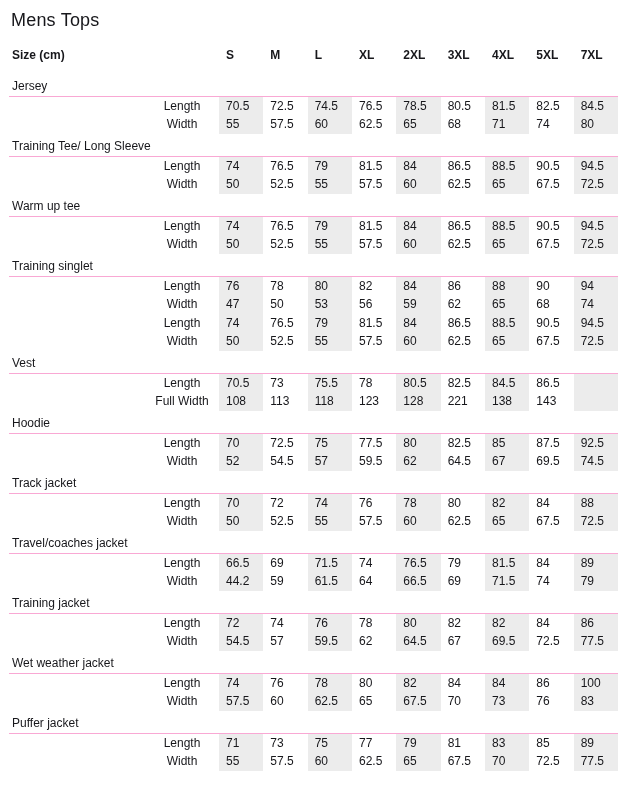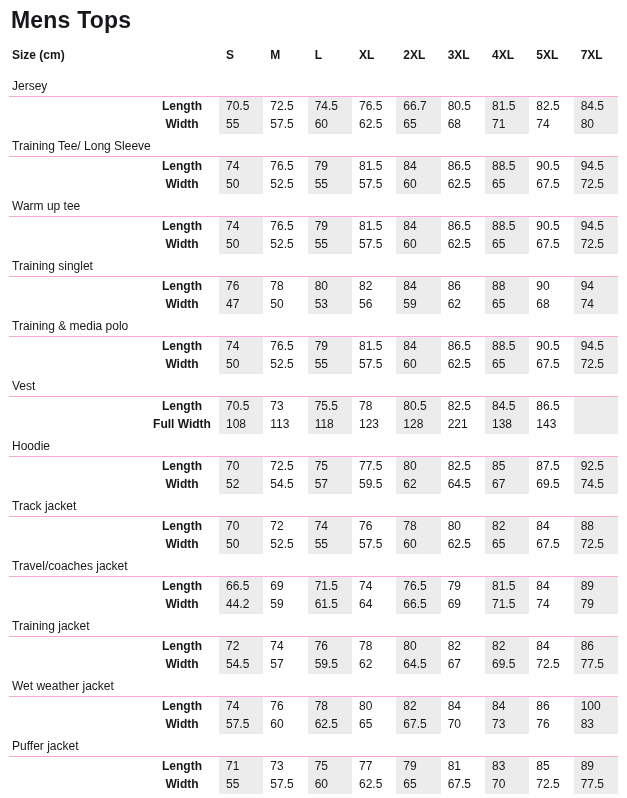--- a/index.html
+++ b/index.html
@@ -11,23 +11,23 @@
   body {
     font-family: "Liberation Sans", "DejaVu Sans", sans-serif;
     color: #17171b;
     height: 798px;
     overflow: hidden;
   }
   .page {
     padding: 8px 9px 0 9px;
   }
   h1.page-title {
-    font-size: 23px;
+    font-size: 18px;
     line-height: 25px;
-    font-weight: 700;
+    font-weight: 400;
     margin: 0 0 13px 2px;
     letter-spacing: 0.2px;
   }
   table.size-chart {
     border-collapse: collapse;
     table-layout: fixed;
     width: 609px;
   }
   col.c-section { width: 136px; }
   col.c-label   { width: 74px; }
@@ -53,21 +53,21 @@
   }
   td.cell {
     font-size: 12px;
     line-height: 14px;
     padding: 2px 0 2px 7px;
     text-align: left;
     white-space: nowrap;
   }
   tr.r2 td.cell { padding-bottom: 3px; }
   td.row-label {
-    font-weight: 700;
+    font-weight: 400;
     text-align: center;
     padding-left: 0;
   }
   td.spacer { padding: 0; }
   td.shade { background: #ececec; }
 </style>
 </head>
 <body>
 
 <div class="page">
@@ -98,21 +98,21 @@
     <tr>
           <td class="section-title" colspan="11">Jersey</td>
         </tr>
         <tr class="r1">
           <td class="cell spacer"></td>
           <td class="cell row-label">Length</td>
           <td class="cell shade">70.5</td>
           <td class="cell">72.5</td>
           <td class="cell shade">74.5</td>
           <td class="cell">76.5</td>
-          <td class="cell shade">66.7</td>
+          <td class="cell shade">78.5</td>
           <td class="cell">80.5</td>
           <td class="cell shade">81.5</td>
           <td class="cell">82.5</td>
           <td class="cell shade">84.5</td>
         </tr>
         <tr class="r2">
           <td class="cell spacer"></td>
           <td class="cell row-label">Width</td>
           <td class="cell shade">55</td>
           <td class="cell">57.5</td>
@@ -203,23 +203,20 @@
           <td class="cell row-label">Width</td>
           <td class="cell shade">47</td>
           <td class="cell">50</td>
           <td class="cell shade">53</td>
           <td class="cell">56</td>
           <td class="cell shade">59</td>
           <td class="cell">62</td>
           <td class="cell shade">65</td>
           <td class="cell">68</td>
           <td class="cell shade">74</td>
-        </tr>
-        <tr>
-          <td class="section-title" colspan="11">Training &amp; media polo</td>
         </tr>
         <tr class="r1">
           <td class="cell spacer"></td>
           <td class="cell row-label">Length</td>
           <td class="cell shade">74</td>
           <td class="cell">76.5</td>
           <td class="cell shade">79</td>
           <td class="cell">81.5</td>
           <td class="cell shade">84</td>
           <td class="cell">86.5</td>

